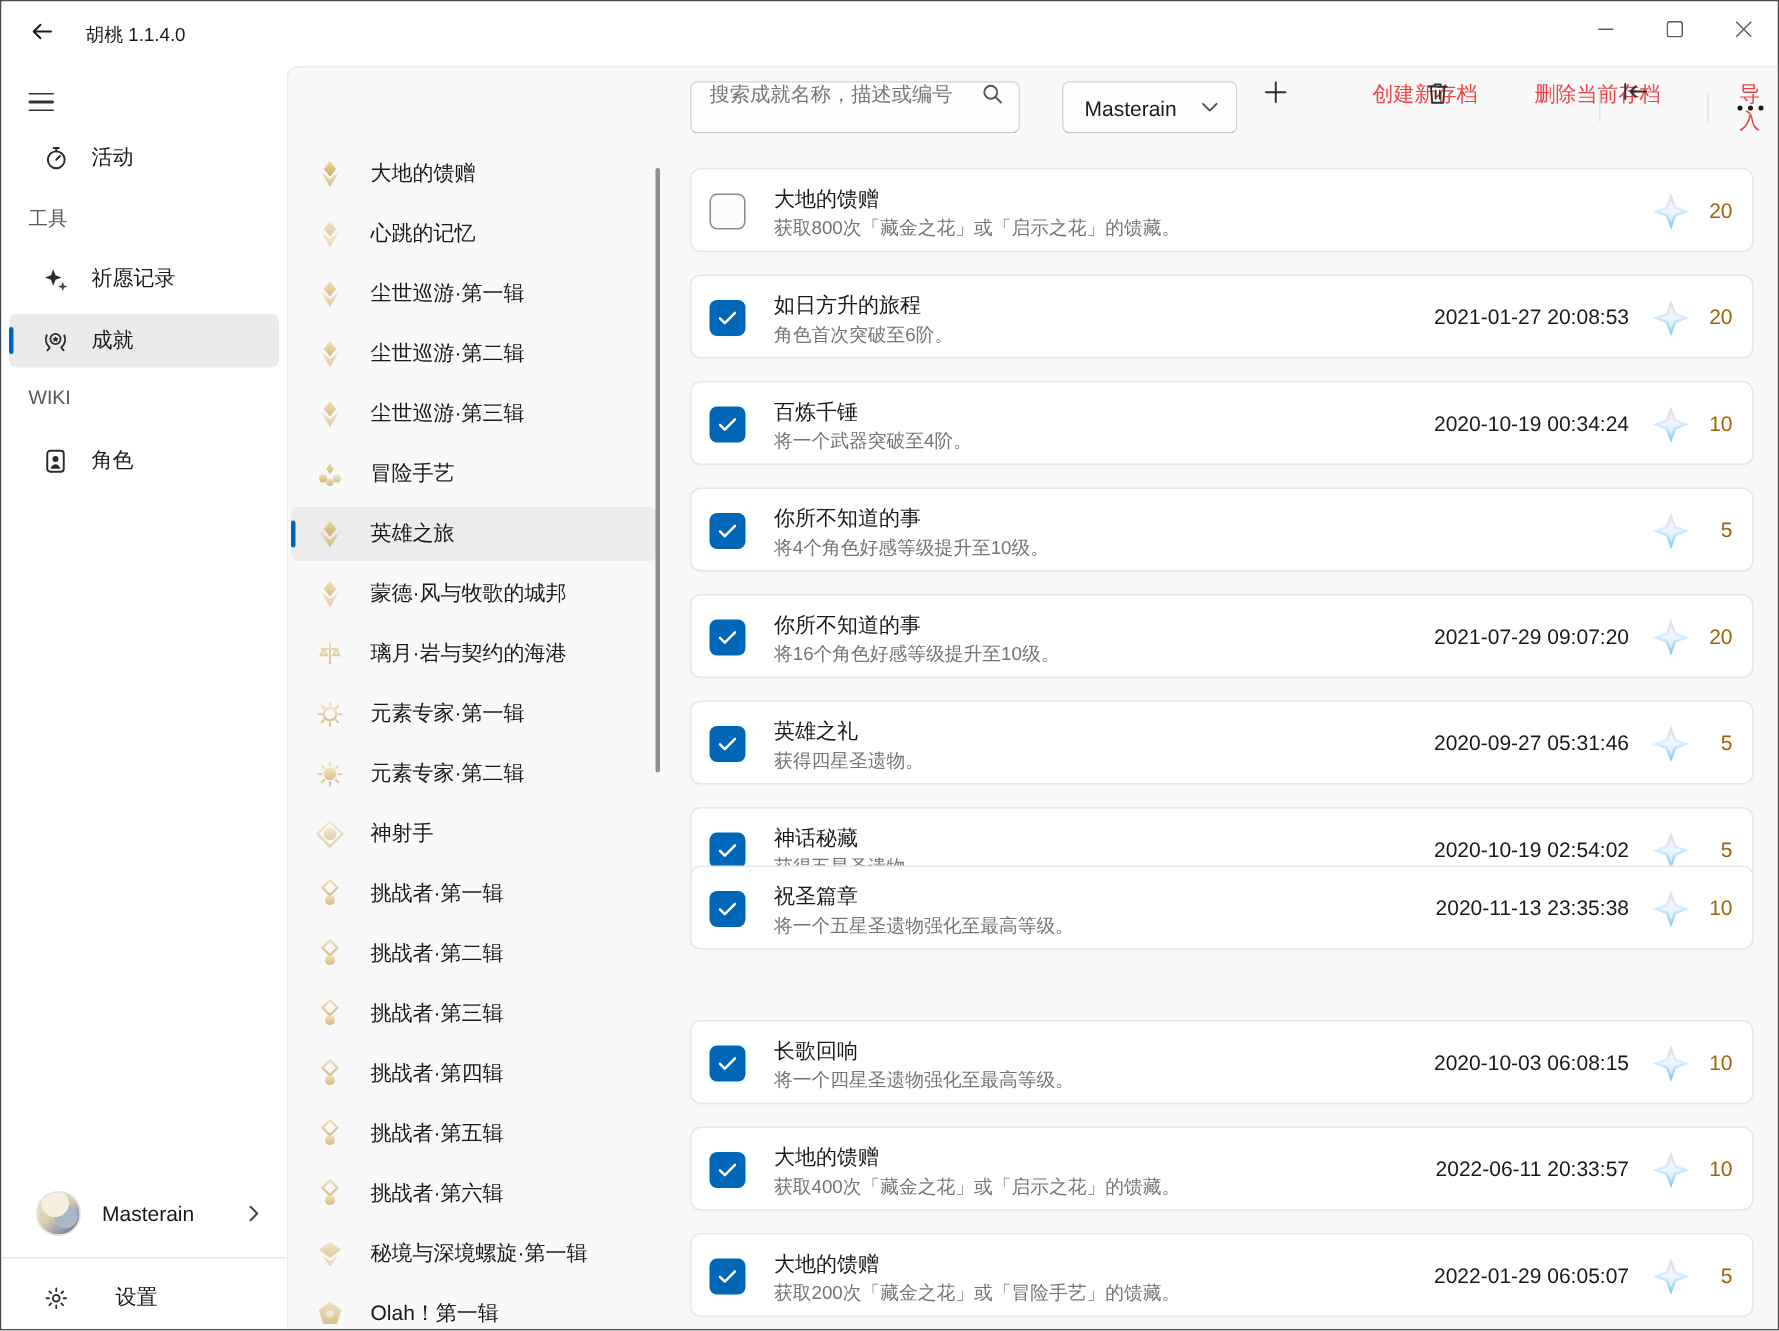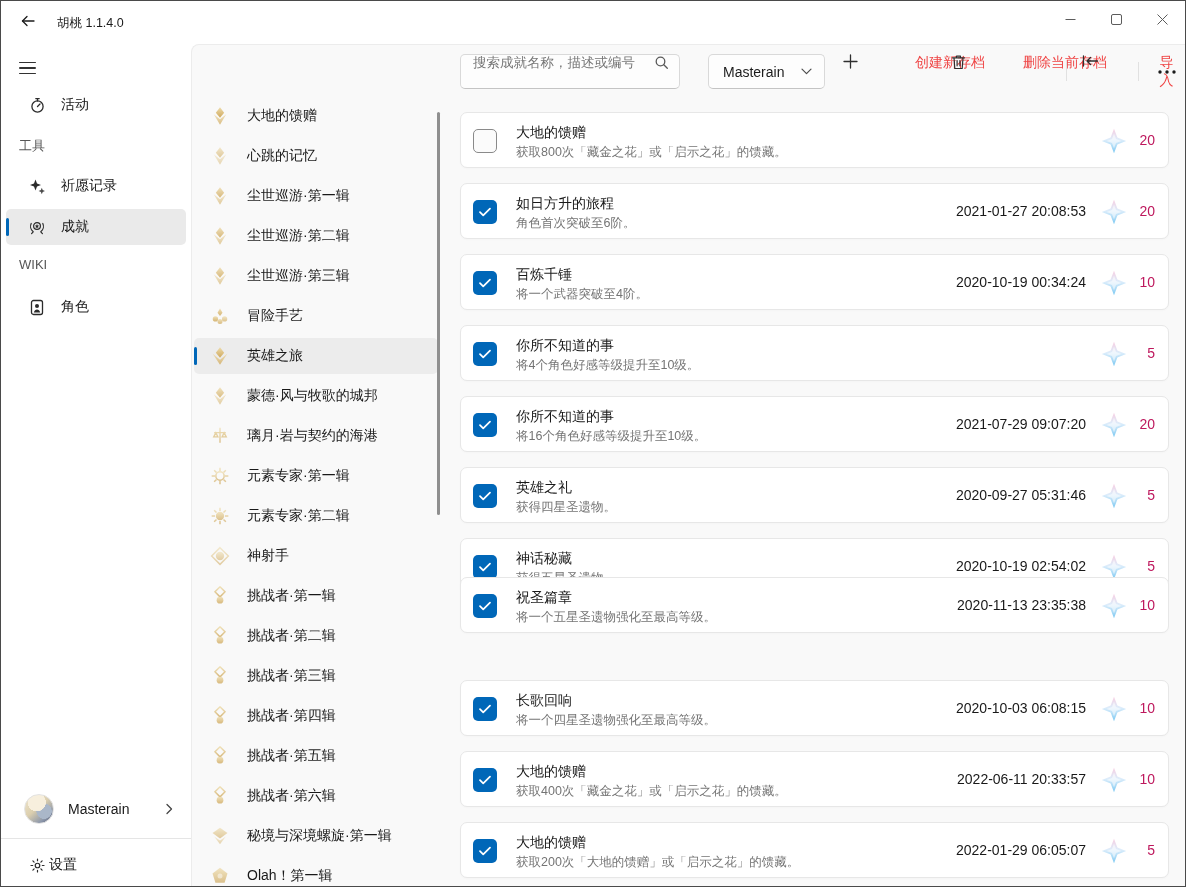--- a/index.html
+++ b/index.html
@@ -29,21 +29,21 @@
   .avatar { width:30px; height:30px; border-radius:50%; margin-left:23px; background:
       radial-gradient(circle at 42% 26%, #f7efdd 0 34%, rgba(0,0,0,0) 35%),
       radial-gradient(circle at 68% 58%, #aab7c9 0 30%, rgba(0,0,0,0) 31%),
       linear-gradient(140deg,#efe6cf 0%,#dccfae 45%,#8c97ab 78%,#4c5065 100%); 
       border:1px solid #e3e3e3; }
   .user-name { margin-left:14px; font-size:14px; color:#191919; }
   .user-chevron { position:absolute; right:16px; color:#454545; display:flex; }
   .sidebar-divider { position:absolute; left:0; right:0; top:794px; height:1px; background:#e5e5e5; }
   .settings-row { position:absolute; left:5px; right:5px; top:803px; height:36px; display:flex; align-items:center; border-radius:5px; cursor:pointer; }
   .settings-row .nicon { width:20px; margin-left:21px; display:flex; justify-content:center; color:#2b2b2b; }
-  .settings-row .nlabel { margin-left:2px; font-size:14px; color:#191919; }
+  .settings-row .nlabel { margin-left:30px; font-size:14px; color:#191919; }
 
   
   .content { position:absolute; left:190px; top:43px; right:0; bottom:0; background:#f9f9f9; border-top-left-radius:8px; border-top:1px solid #ececec; border-left:1px solid #ececec; }
 
   
   .cat-item { position:absolute; left:2px; width:244px; height:36px; display:flex; align-items:center; border-radius:5px; cursor:pointer; }
   .cat-item .cicon { width:20px; height:20px; margin-left:16px; }
   .cat-item .clabel { margin-left:17px; font-size:14px; color:#191919; white-space:nowrap; }
   .cat-item.selected { background:#ececec; }
   .cat-pill { position:absolute; left:0; top:9px; width:3px; height:18px; border-radius:2px; background:#0067b8; }
@@ -64,21 +64,21 @@
 
   
   .card { position:absolute; left:268px; width:709px; height:56px; background:#fff; border:1px solid #e7e7e7; border-radius:7px; box-shadow:0 1px 2px rgba(0,0,0,.02); }
   .checkbox { position:absolute; left:12px; top:16px; width:24px; height:24px; border-radius:5px; cursor:pointer; display:flex; align-items:center; justify-content:center; }
   .checkbox.checked { background:#0067b8; }
   .checkbox.unchecked { background:#fbfbfb; border:1px solid #8a8a8a; }
   .card-title { position:absolute; left:55px; top:9px; font-size:14px; color:#191919; line-height:20px; white-space:nowrap; }
   .card-desc { position:absolute; left:55px; top:30px; font-size:12.5px; color:#747474; line-height:18px; white-space:nowrap; }
   .card-date { position:absolute; right:82px; top:0; bottom:0; display:flex; align-items:center; font-size:14px; color:#191919; }
   .gem { position:absolute; right:41px; top:15px; width:26px; height:26px; }
-  .card-count { position:absolute; right:13px; top:0; bottom:0; display:flex; align-items:center; justify-content:flex-end; min-width:24px; font-size:14px; color:#be185d; }
+  .card-count { position:absolute; right:13px; top:0; bottom:0; display:flex; align-items:center; justify-content:flex-end; min-width:24px; font-size:14px; color:#a16207; }
 </style>
 </head>
 <body>
 
 <div class="app">
 
   <svg width="0" height="0" style="position:absolute" aria-hidden="true">
     <defs>
       <linearGradient id="gold" x1="0" y1="0" x2="0" y2="1">
         <stop offset="0" stop-color="#eedcab"></stop>
@@ -561,21 +561,21 @@
         <div class="card-count">10</div>
       </div>
 
       <div class="card" style="top:777px">
         <span class="checkbox checked">
             <svg width="12" height="10" viewBox="0 0 12 10" fill="none" stroke="#fff" stroke-width="1.7" stroke-linecap="round" stroke-linejoin="round">
               <path d="M1 5.2 4.2 8.4 11 1.6"></path>
             </svg>
           </span>
         <div class="card-title">大地的馈赠</div>
-        <div class="card-desc">获取200次「大地的馈赠」或「启示之花」的馈藏。</div>
+        <div class="card-desc">获取200次「藏金之花」或「冒险手艺」的馈藏。</div>
         <div class="card-date">2022-01-29 06:05:07</div>
         <svg class="gem" viewBox="0 0 26 26">
             <path d="M13 .8 16.4 9.6 25.2 13 16.4 16.4 13 25.2 9.6 16.4.8 13 9.6 9.6Z" fill="url(#gemg)"></path>
             <path d="M13 5.5 15 11 20.5 13 15 15 13 20.5 11 15 5.5 13 11 11Z" fill="#ffffff" opacity=".55"></path>
           </svg>
         <div class="card-count">5</div>
       </div>
 
     </div>
   </main>

